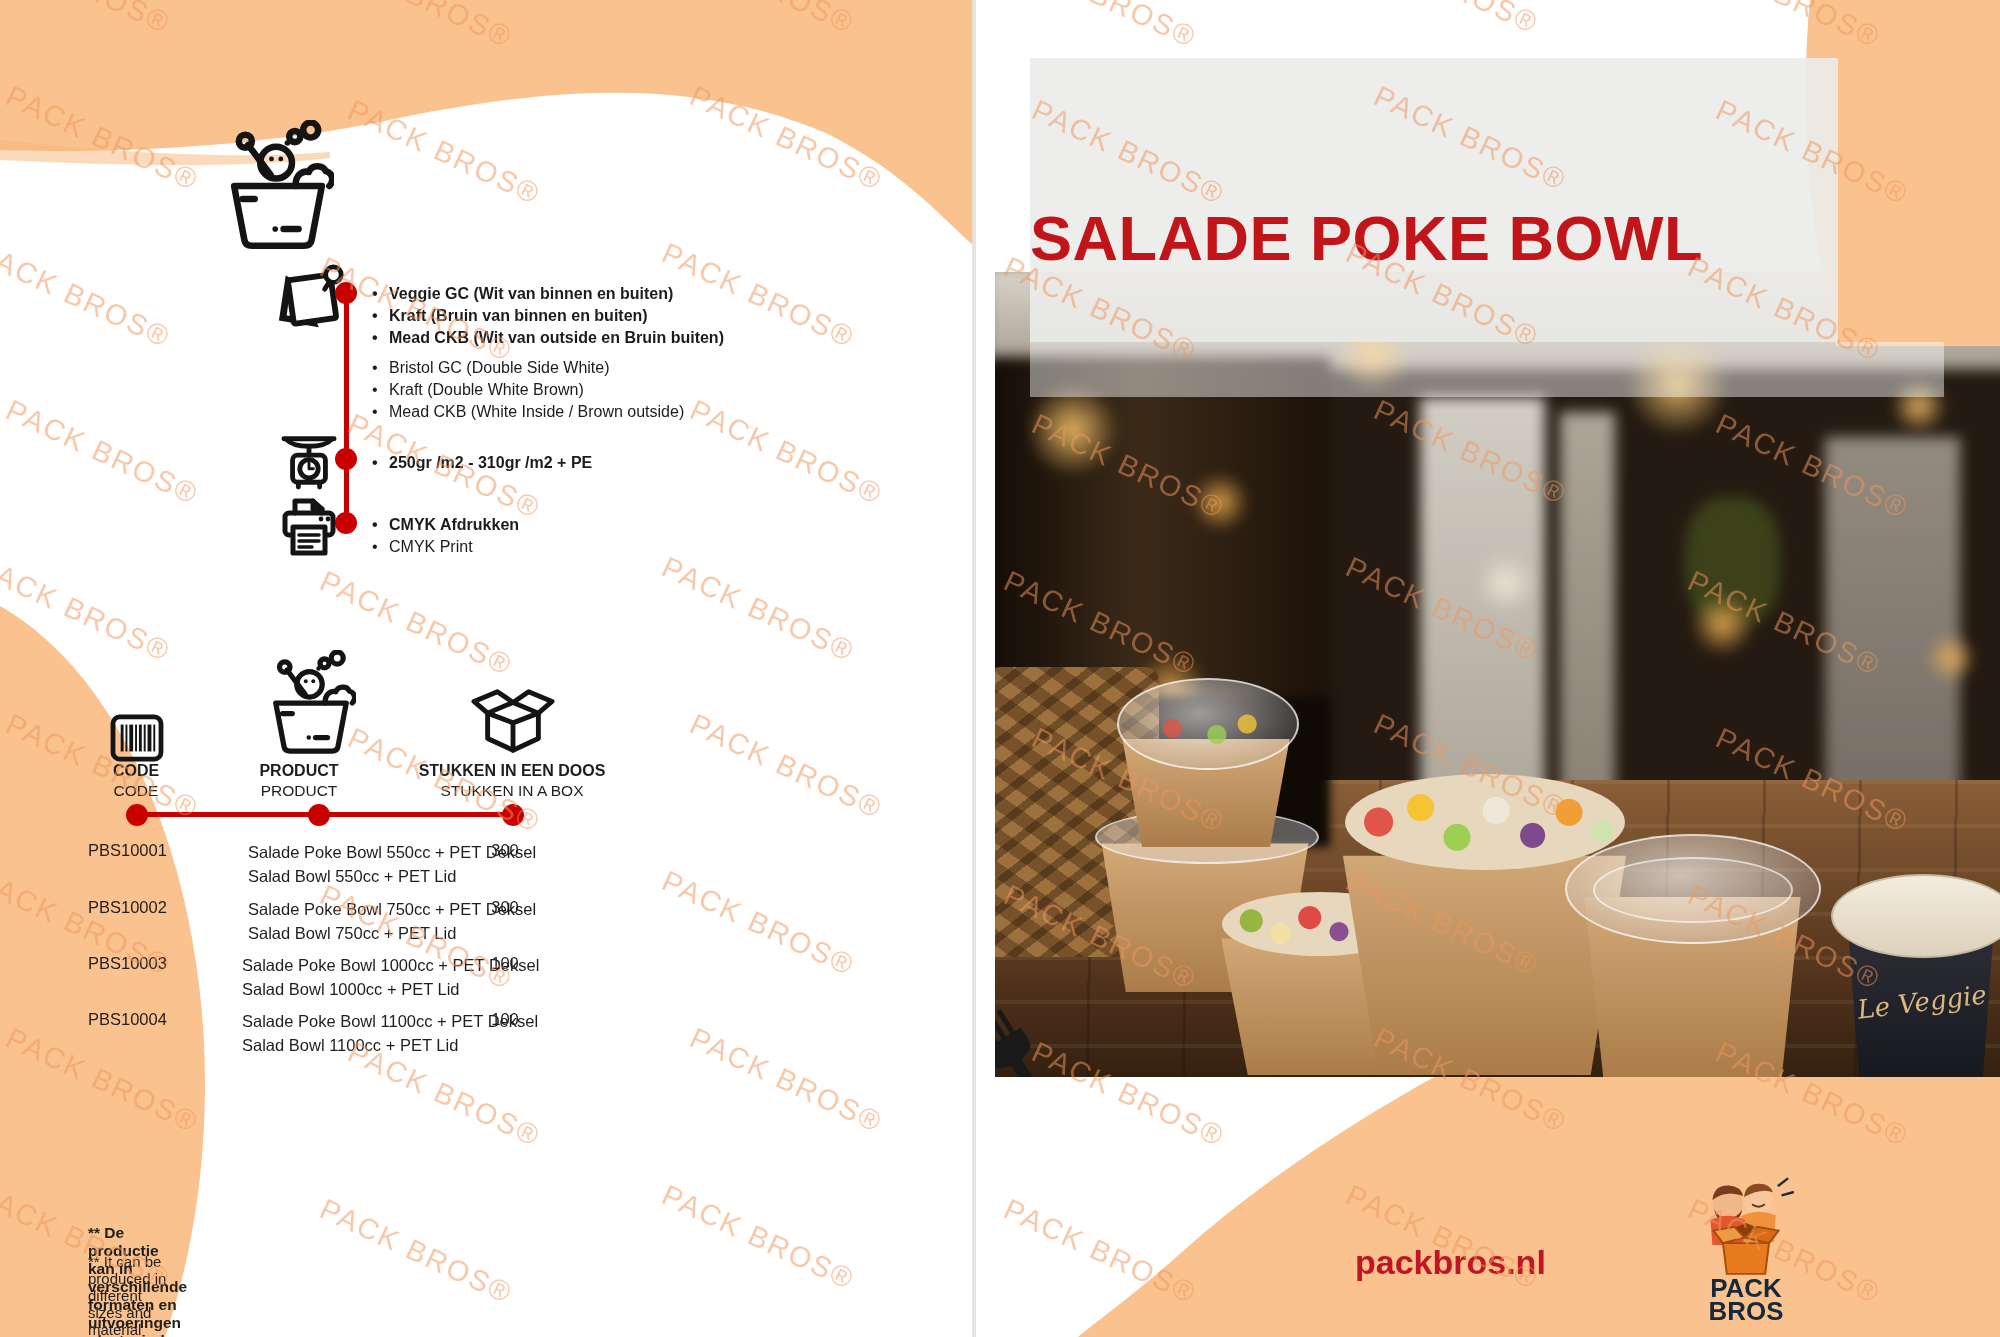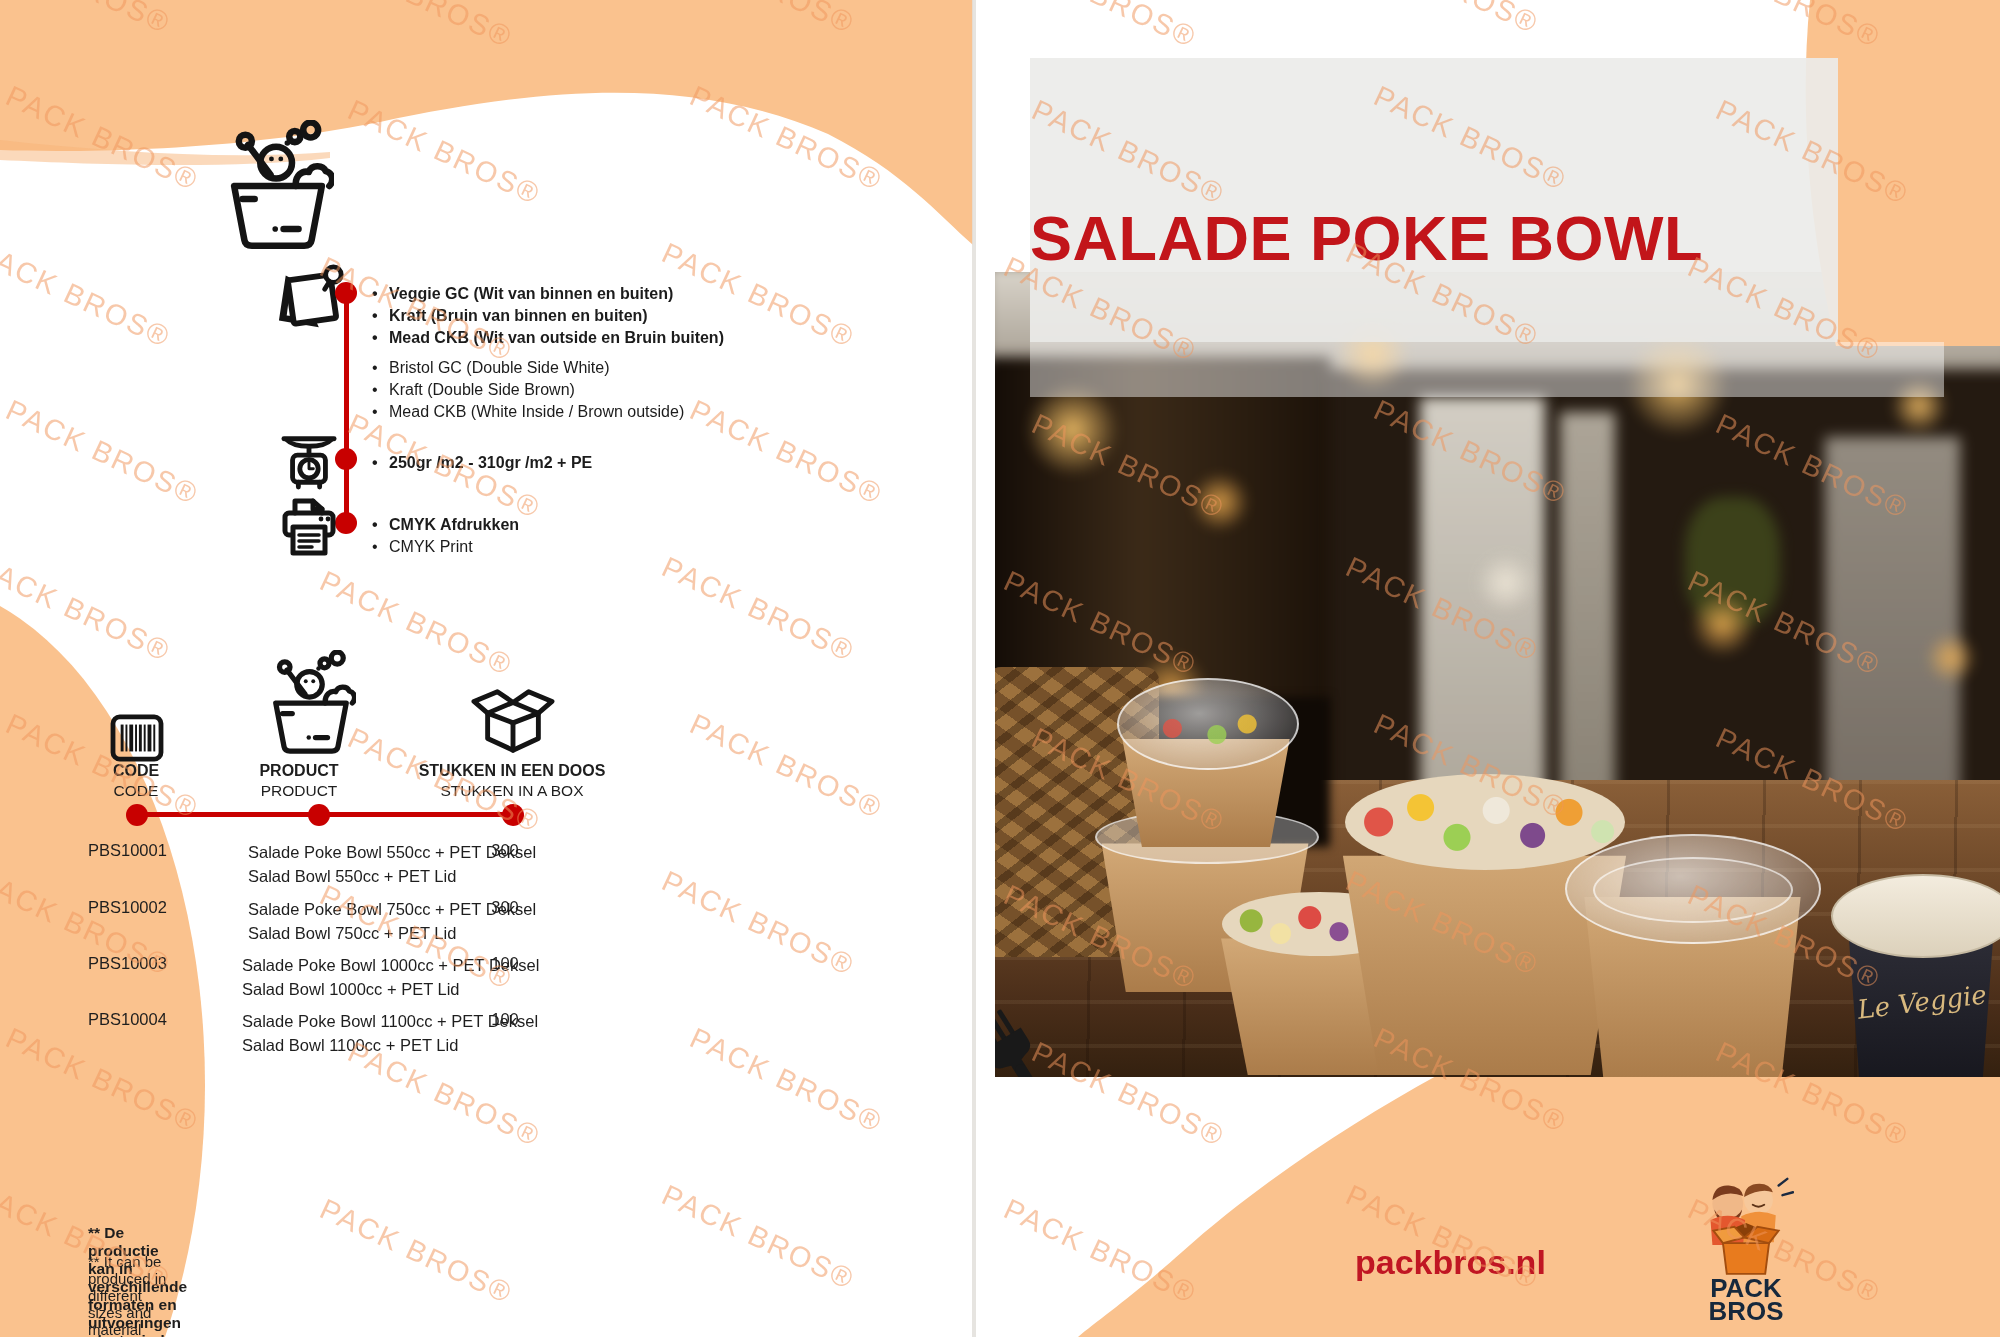--- a/index.html
+++ b/index.html
@@ -212,21 +212,21 @@
     <div class="reddot" style="left:335px;top:448px"></div>
     <div class="reddot" style="left:335px;top:512px"></div>
 
     <div class="bullets bold" style="top:283px">
       <div class="li">Veggie GC (Wit van binnen en buiten)</div>
       <div class="li">Kraft (Bruin van binnen en buiten)</div>
       <div class="li">Mead CKB (Wit van outside en Bruin buiten)</div>
     </div>
     <div class="bullets" style="top:357px">
       <div class="li">Bristol GC (Double Side White)</div>
-      <div class="li">Kraft (Double Side Brown)</div>
+      <div class="li">Kraft (Double White Brown)</div>
       <div class="li">Mead CKB (White Inside / Brown outside)</div>
     </div>
 
     <svg class="abs" style="left:278px;top:432px" width="62" height="58" viewBox="0 0 64 60">
       <g fill="none" stroke="#141414" stroke-width="5" stroke-linecap="round" stroke-linejoin="round">
         <path d="M6,7 H58"></path>
           <path d="M9,8 C17,17 47,17 55,8"></path>
           <path d="M32,16 V24"></path>
         <rect x="15" y="24" width="34" height="28" rx="5"></rect>
         <circle cx="32" cy="38" r="9.5"></circle>

